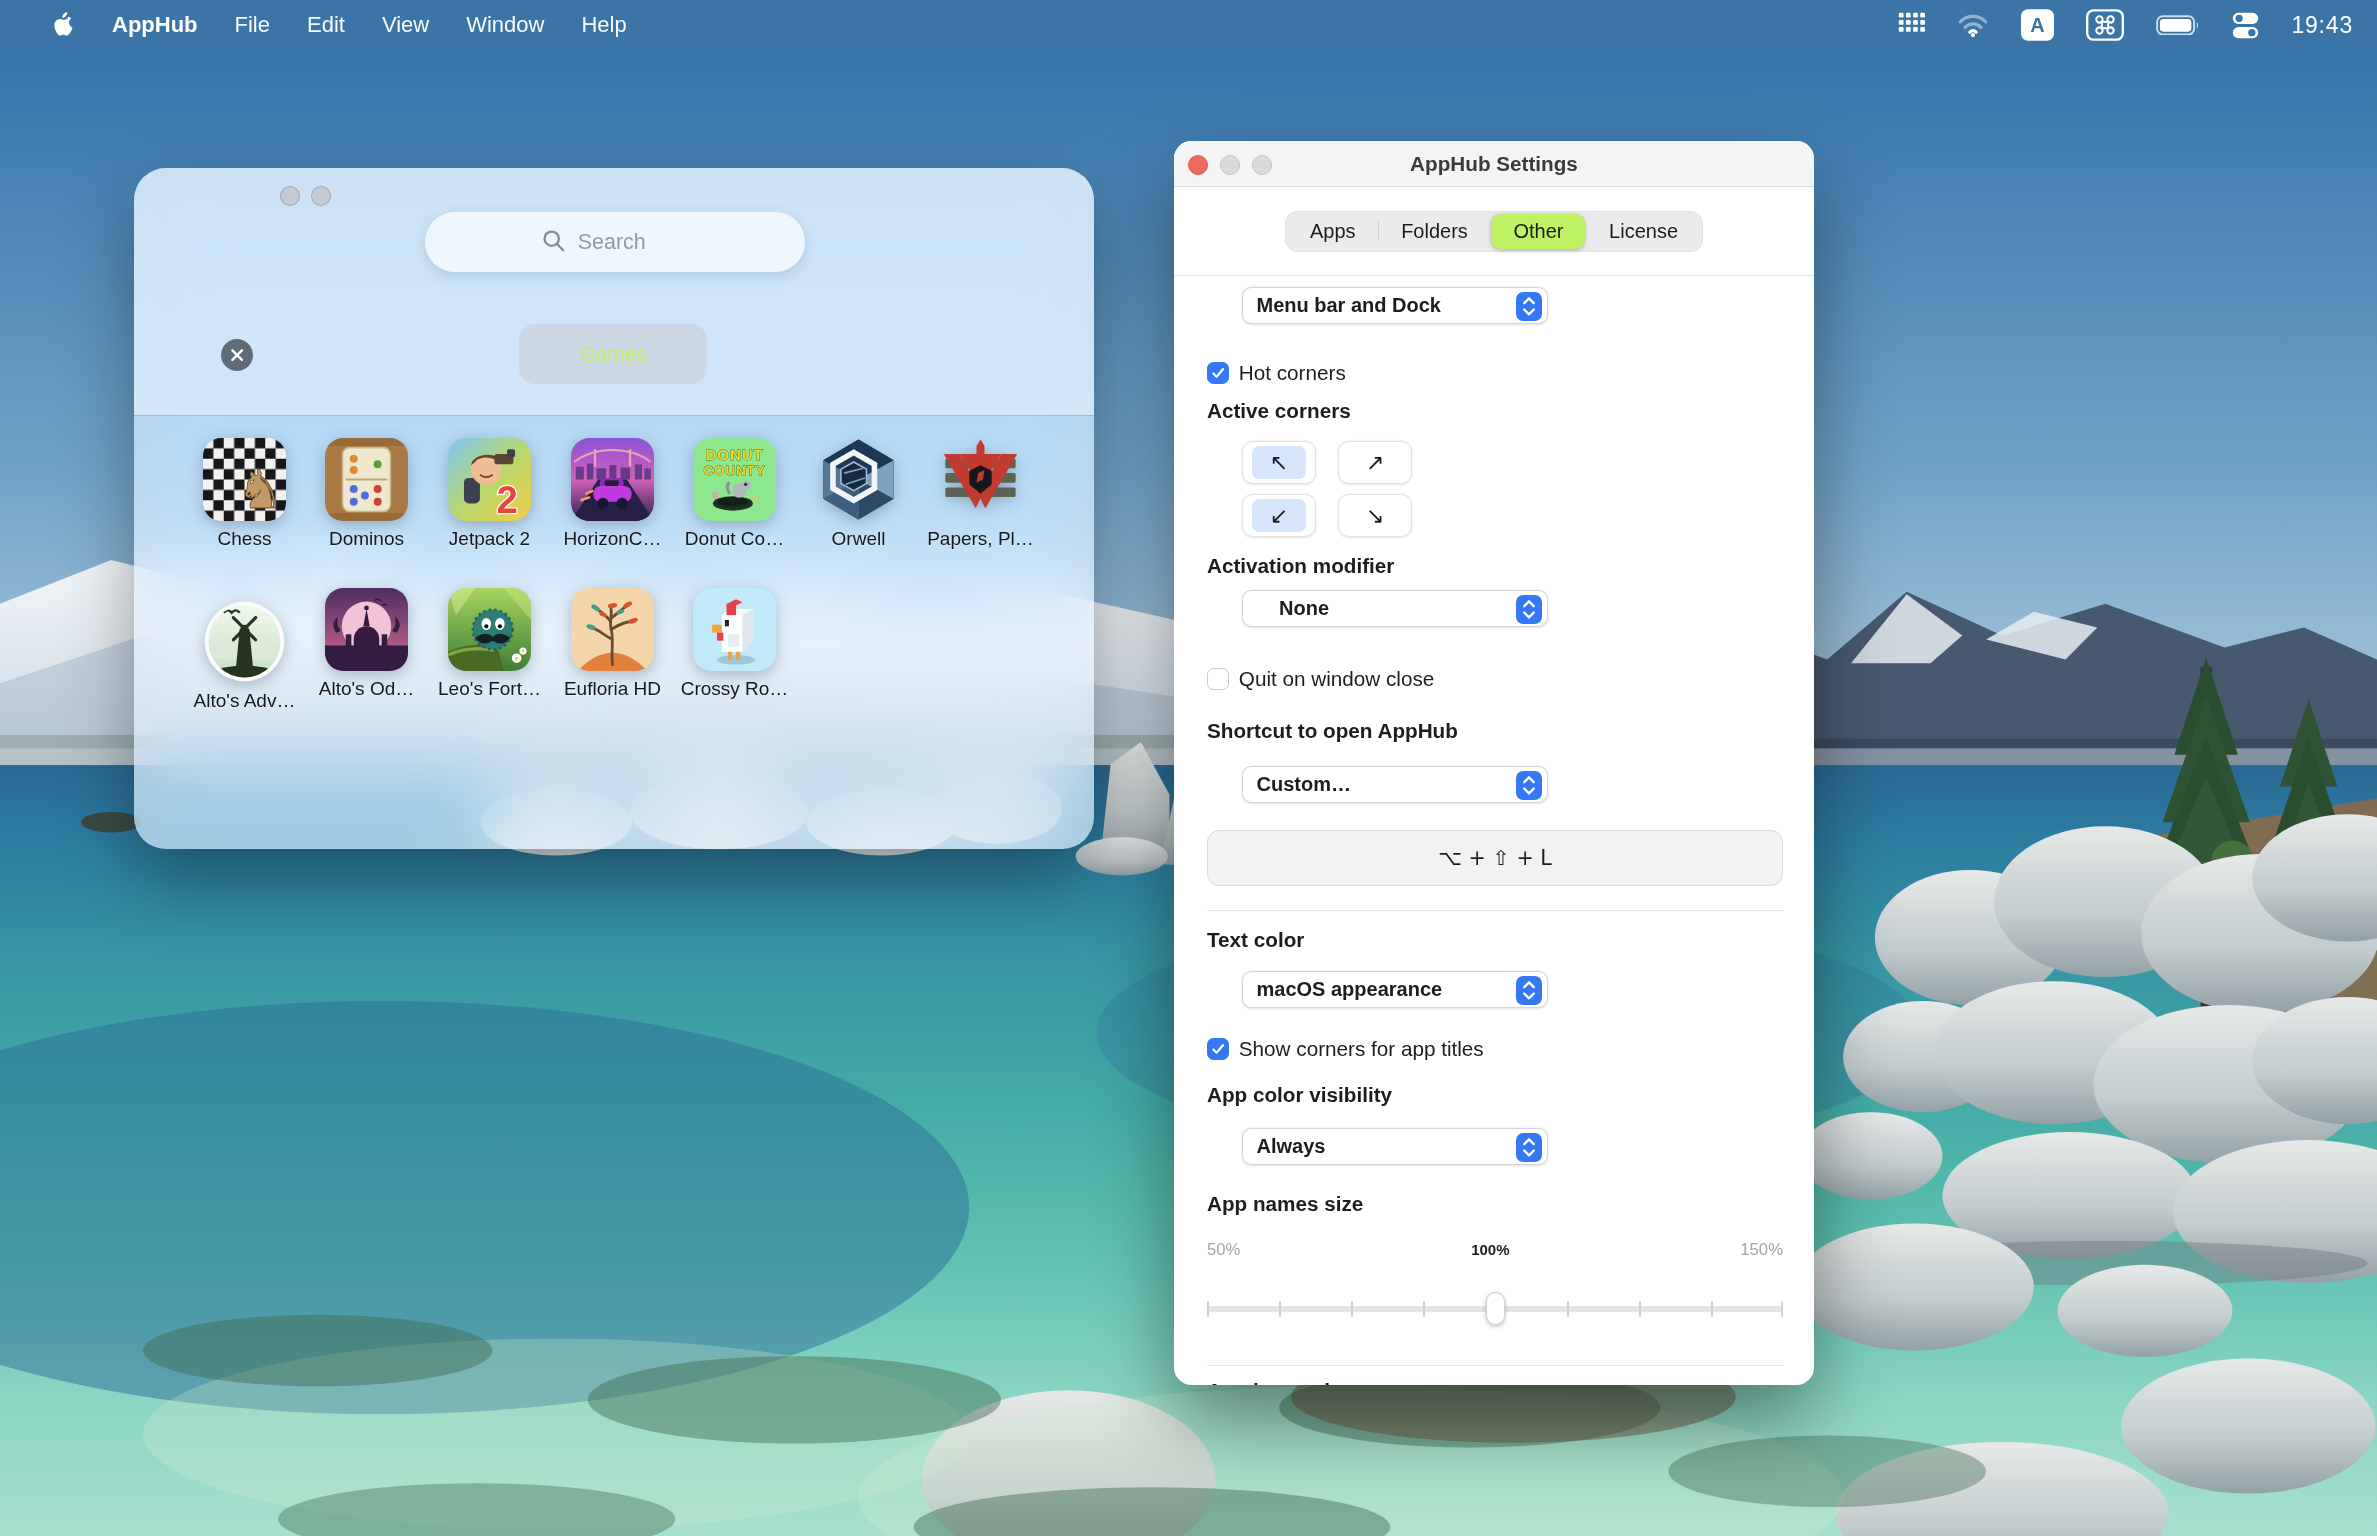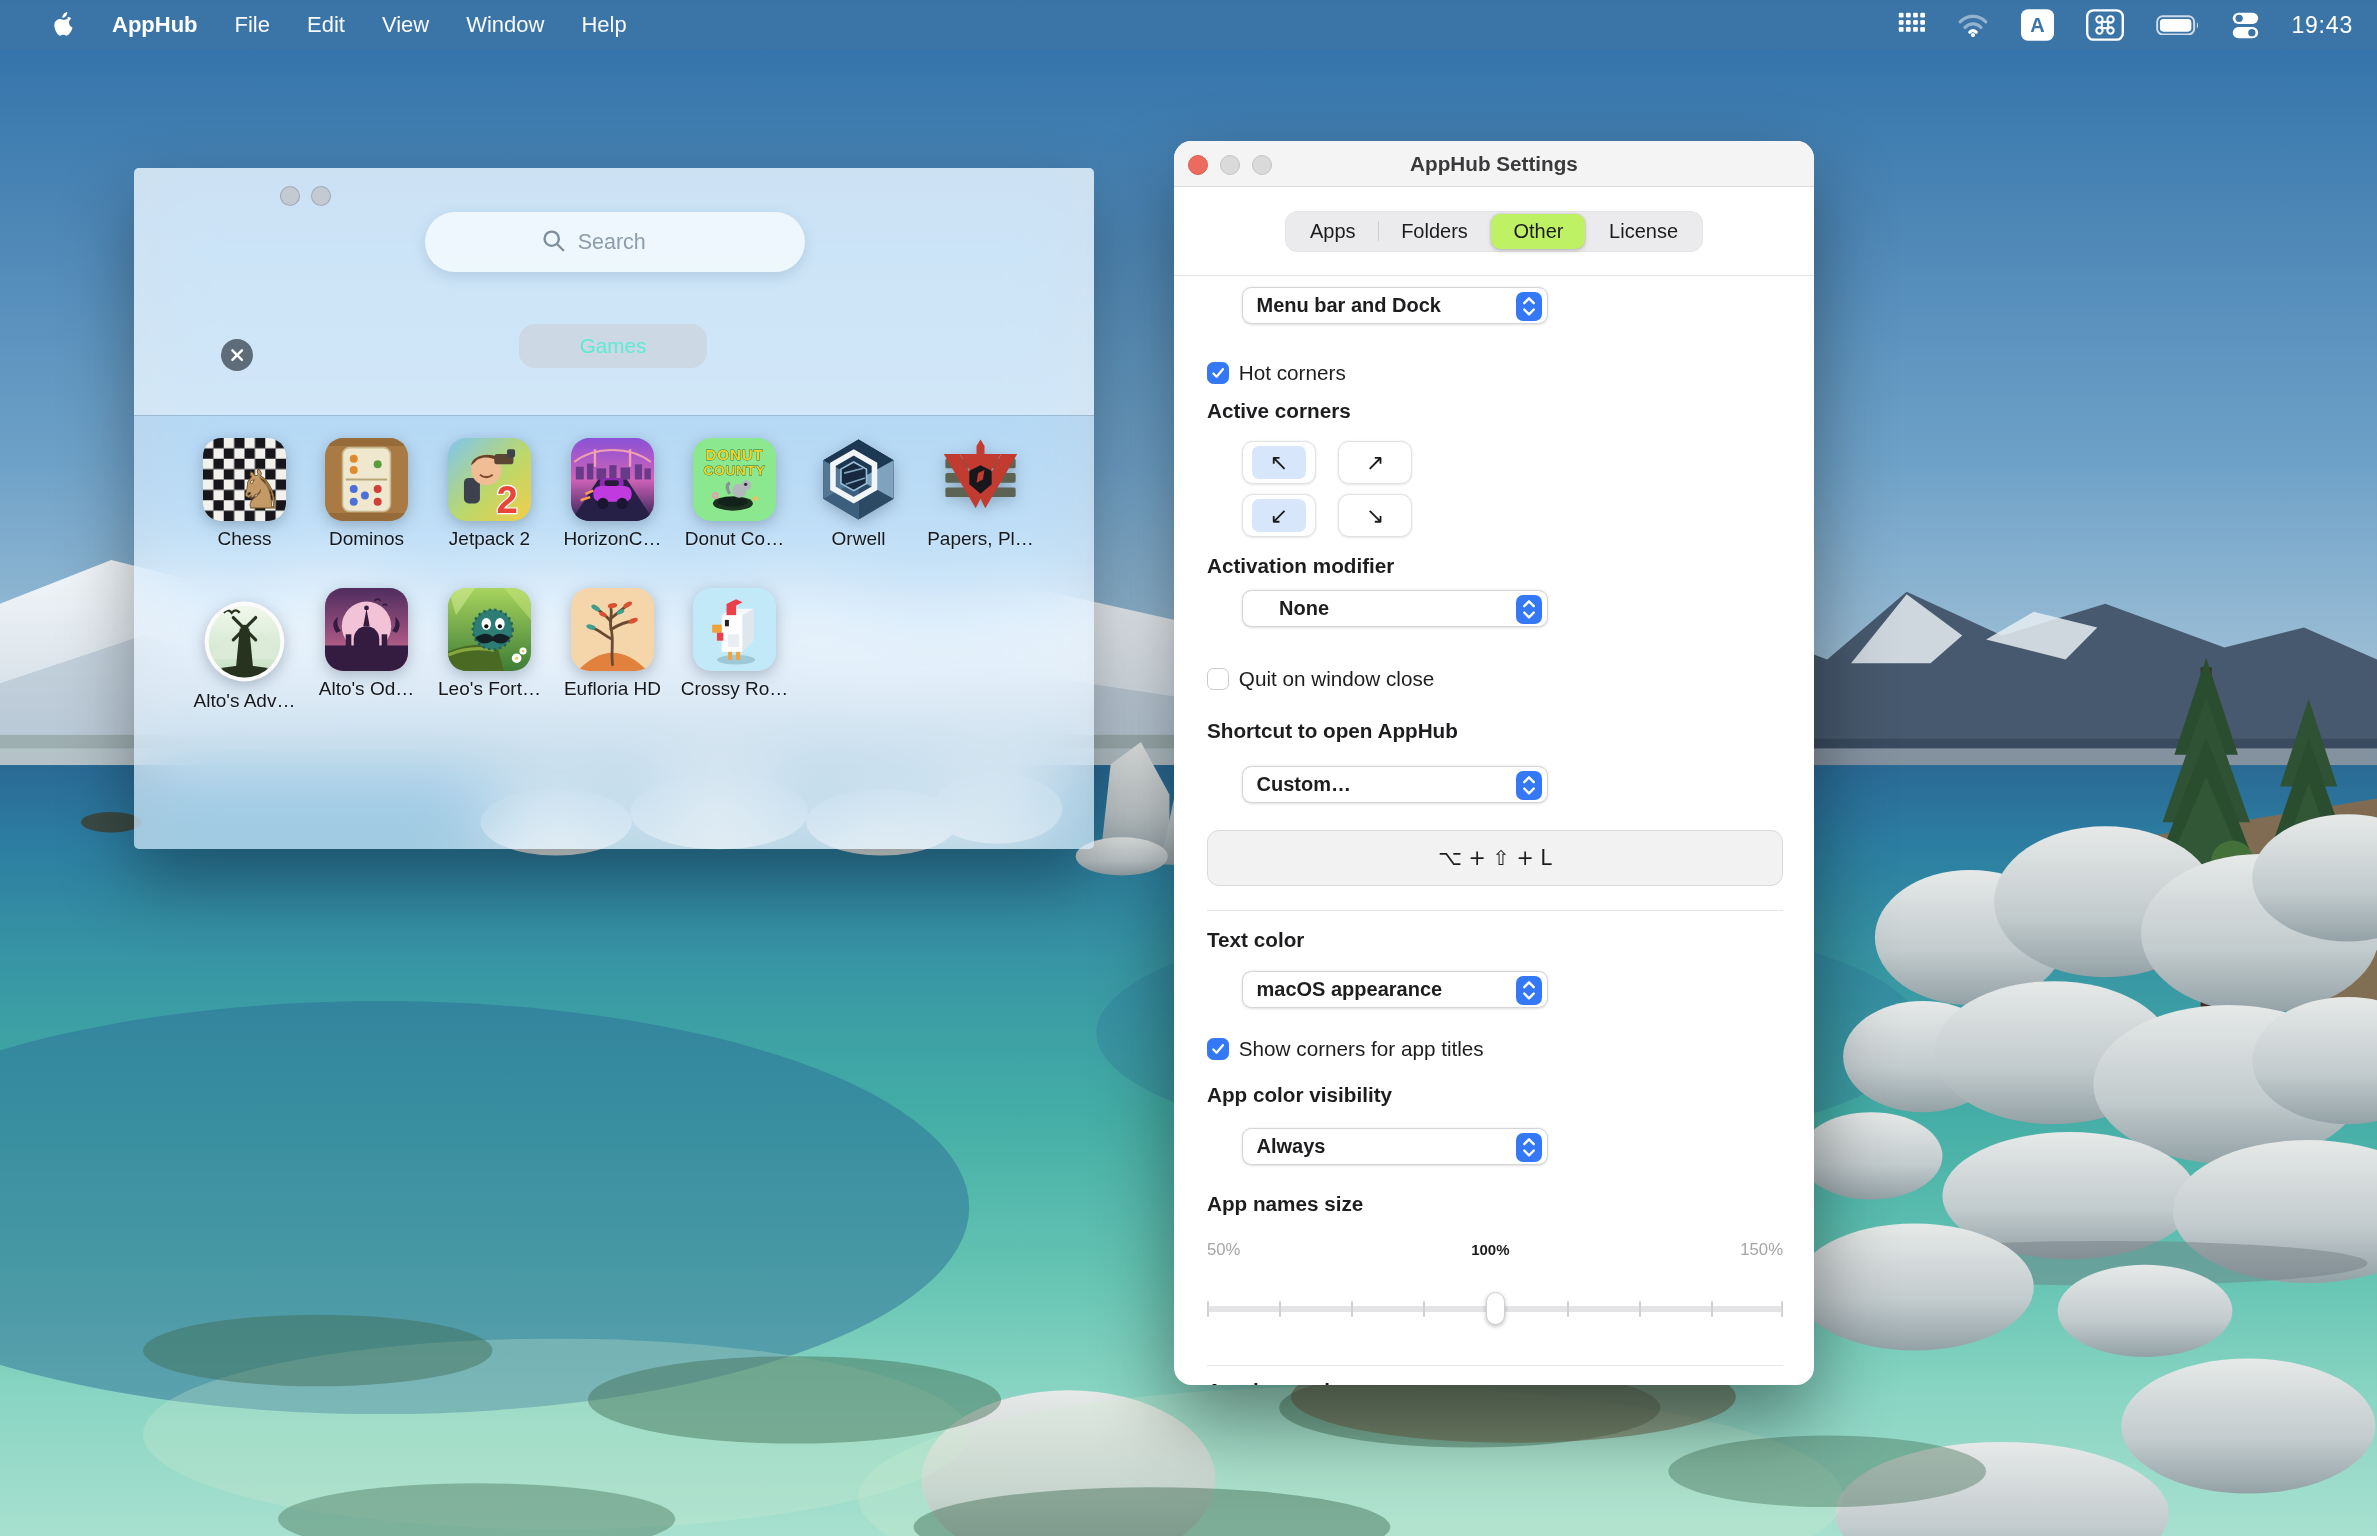--- a/index.html
+++ b/index.html
@@ -14,44 +14,44 @@
     justify-content:space-between; color:#fff; z-index:50; }
   .mb-left { display:flex; align-items:center; gap:37px; padding-left:19px;margin-left:32px; }
   .mb-app { font-size:22px; font-weight:700; }
   .mb-item { font-size:22px; font-weight:400; opacity:.97; }
   .mb-right { display:flex; align-items:center; gap:32px; padding-right:24px; }
   .mb-icon { display:flex; align-items:center; }
   .mb-time { font-size:23px; font-weight:400; letter-spacing:0.8px; }
 
   
   .launcher { position:absolute; left:134px; top:168px; width:960px; height:681px;
-    border-radius:5px; background:rgba(230,240,249,0.66);
+    border-radius:32px; background:rgba(230,240,249,0.66);
     backdrop-filter: blur(37px) saturate(1.5) brightness(1.07);
     -webkit-backdrop-filter: blur(37px) saturate(1.5) brightness(1.07);
     box-shadow:0 32px 72px rgba(0,0,0,0.35); z-index:10; overflow:hidden; }
   .launcher-header { position:absolute; top:0; left:0; right:0; height:247px;
     background:rgba(244,249,253,0.45); }
   .launcher-divider { position:absolute; top:247px; left:0; right:0; height:0.8px;
     background:rgba(90,110,130,0.28); }
   .tl-dot { position:absolute; width:20px; height:20px; border-radius:50%;
     background:#c3cad1; border:0.8px solid rgba(100,110,120,0.35); top:18.3px; }
   .search-pill { position:absolute; left:291px; top:44px; width:380px; height:60px;
     border-radius:30px; background:rgba(240,248,253,0.92);
     box-shadow:0 4.8px 14.3px rgba(60,90,120,0.18); display:flex; align-items:center;
     justify-content:center; gap:11px; }
   .search-input { border:none; outline:none; background:transparent; width:111px;
     font-size:21.5px; color:#45586a; font-family:inherit; }
   .search-input::placeholder { color:#8d9caa; }
   .chip-close { position:absolute; left:87px; top:171px; width:32px; height:32px;
     border-radius:50%; background:rgba(74,86,97,0.85); display:flex;
     align-items:center; justify-content:center; }
-  .chip { position:absolute; left:385px; top:156px; width:188px; height:44px;
+  .chip { position:absolute; left:385px; top:156px; width:188px; height:60px;
     border-radius:16px; background:rgba(203,213,222,0.85); display:flex;
     align-items:center; justify-content:center; font-size:20.7px; font-weight:500;
-    color:#5eead4; }
+    color:#bef264; }
   .app-cell { position:absolute; width:119px; text-align:center; }
   .app-icon { width:83px; height:83px; margin:0 auto; border-radius:18.3px;
     overflow:hidden; position:relative;
     filter:drop-shadow(0 4px 7.2px rgba(20,40,60,0.28)); }
   .app-icon.no-tile { border-radius:0; overflow:visible; }
   .app-icon svg { display:block; }
   .app-label { margin-top:7.2px; font-size:19px; color:#16181b; white-space:nowrap;
     text-shadow:0 0.8px 1.6px rgba(255,255,255,0.35); }
 
   

